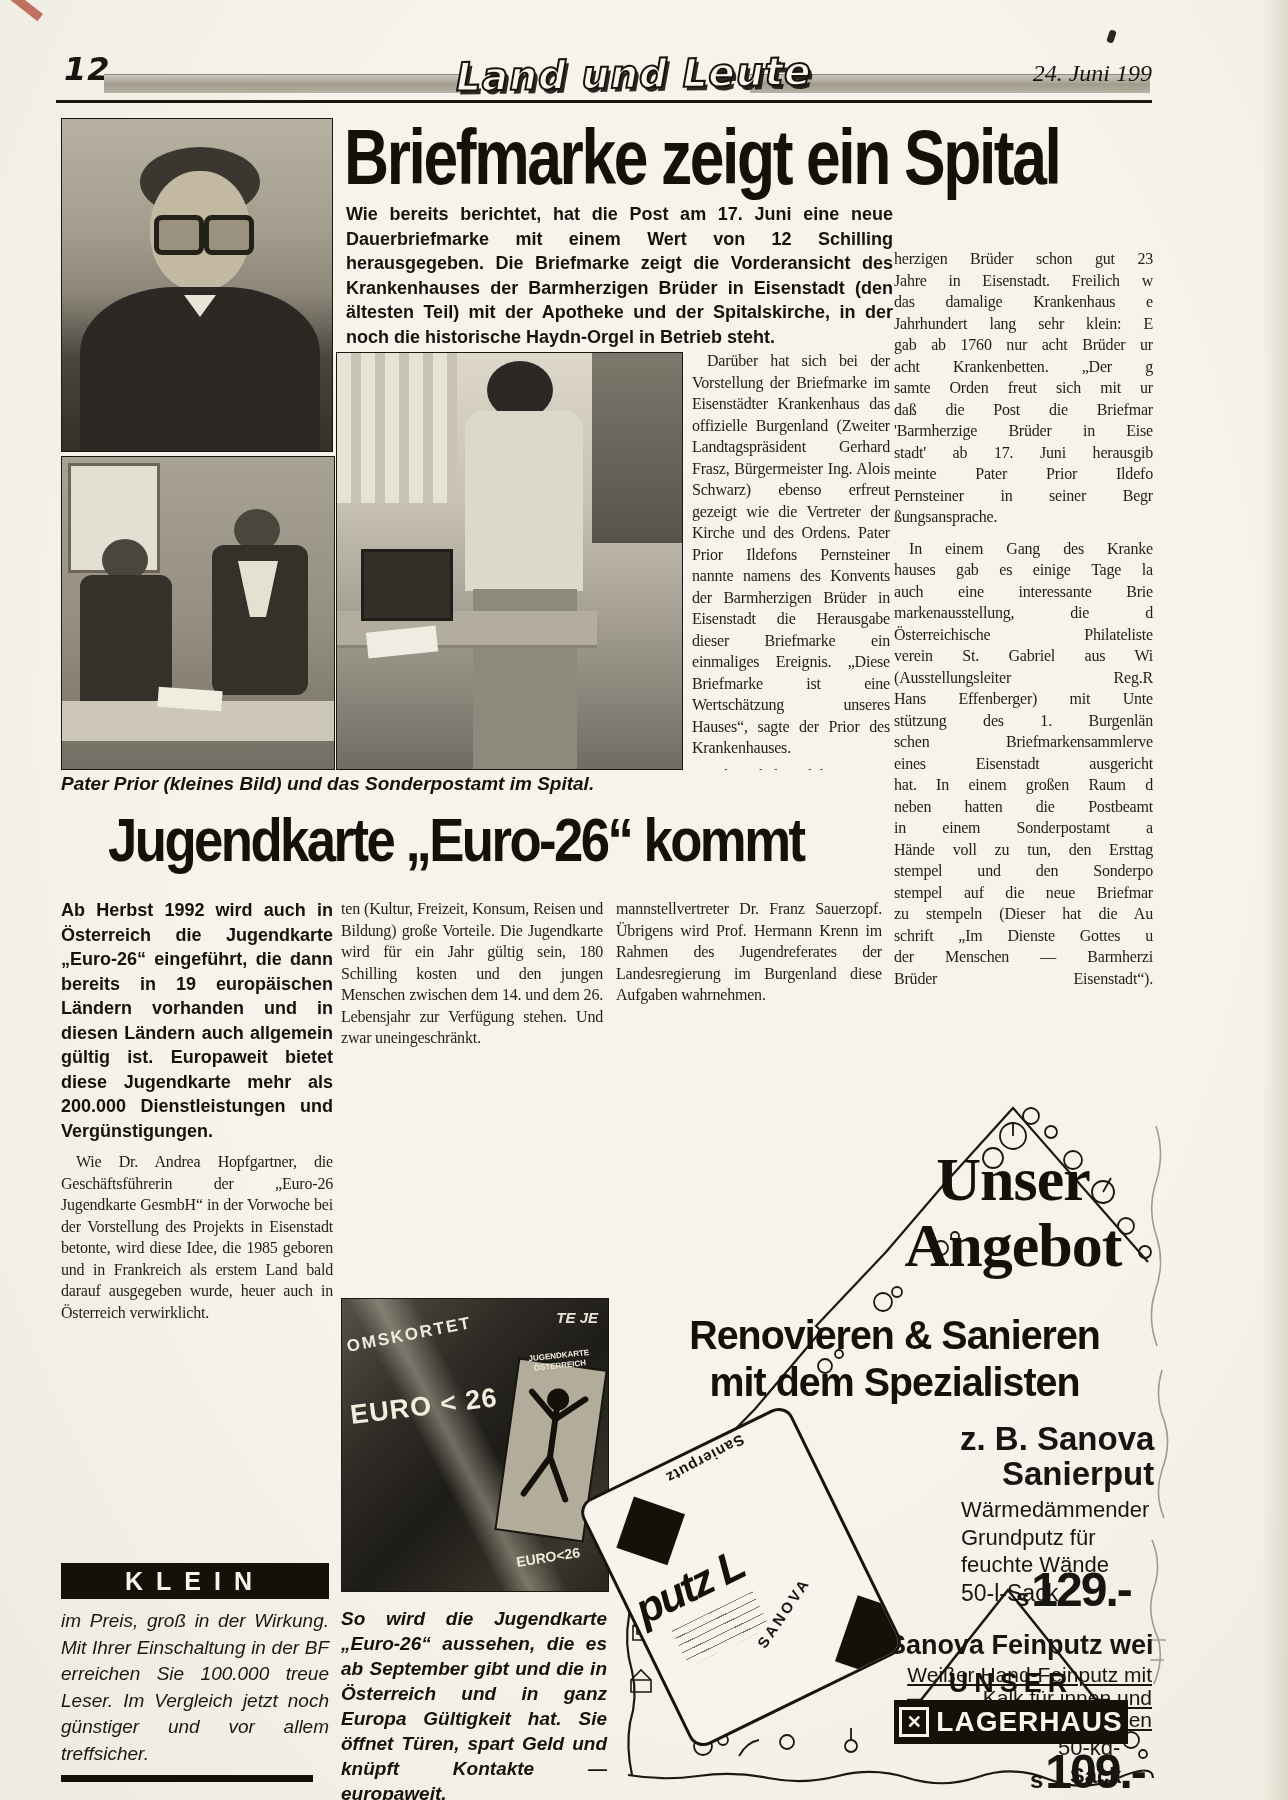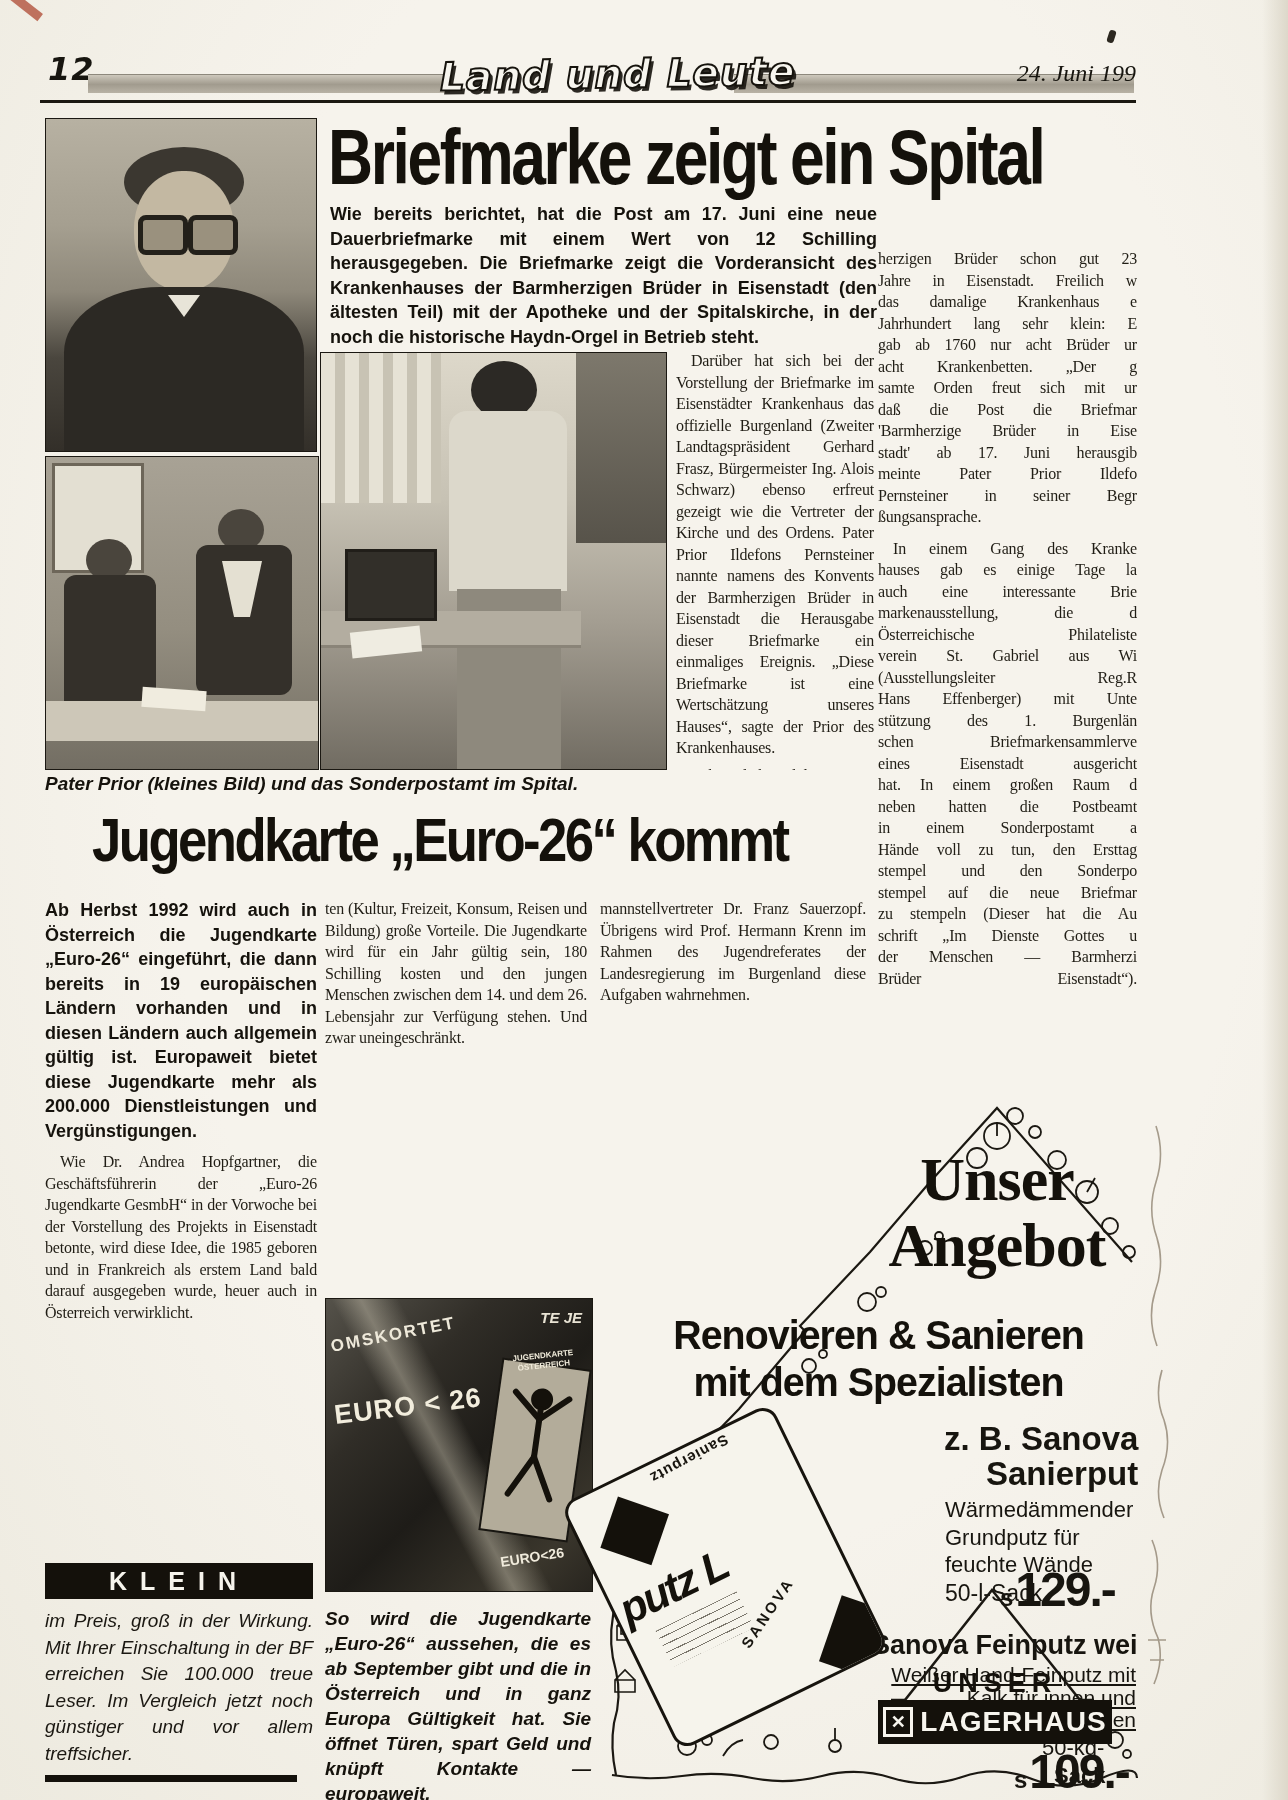--- a/index.html
+++ b/index.html
@@ -1,19 +1,19 @@
 <!DOCTYPE html>
 <html lang="de"><head>
 <meta charset="utf-8">
 <style>
   html,body{margin:0;padding:0;}
   .page{position:relative;width:1288px;height:1800px;overflow:hidden;
     background:radial-gradient(ellipse at 55% 40%, #f6f3ec 55%, #edeadf 100%);
     font-family:"Liberation Sans","DejaVu Sans",sans-serif;color:#17150f;}
-  .content{position:absolute;left:0;top:0;width:1139px;height:1800px;overflow:hidden;}
+  .content{position:absolute;left:16px;top:0;width:1139px;height:1800px;overflow:hidden;}
   .abs{position:absolute;}
 
   
   .pagenum{left:48px;top:50px;font:italic 900 32px "DejaVu Sans",sans-serif;letter-spacing:1px;}
   .hbar{top:74px;height:19px;background:linear-gradient(180deg,#d2cdc1,#a19b8e 55%,#b8b2a5);box-shadow:0 1px 0 #8d887c inset;}
   .hbar.l{left:88px;width:362px;}
   .hbar.r{left:734px;width:400px;}
   .hrule{left:40px;top:100px;width:1096px;height:3px;background:#1b1811;}
   .logo{left:440px;top:52px;width:300px;text-align:center;
     font:italic 900 39px "DejaVu Sans",sans-serif;color:#f7f5ee;

